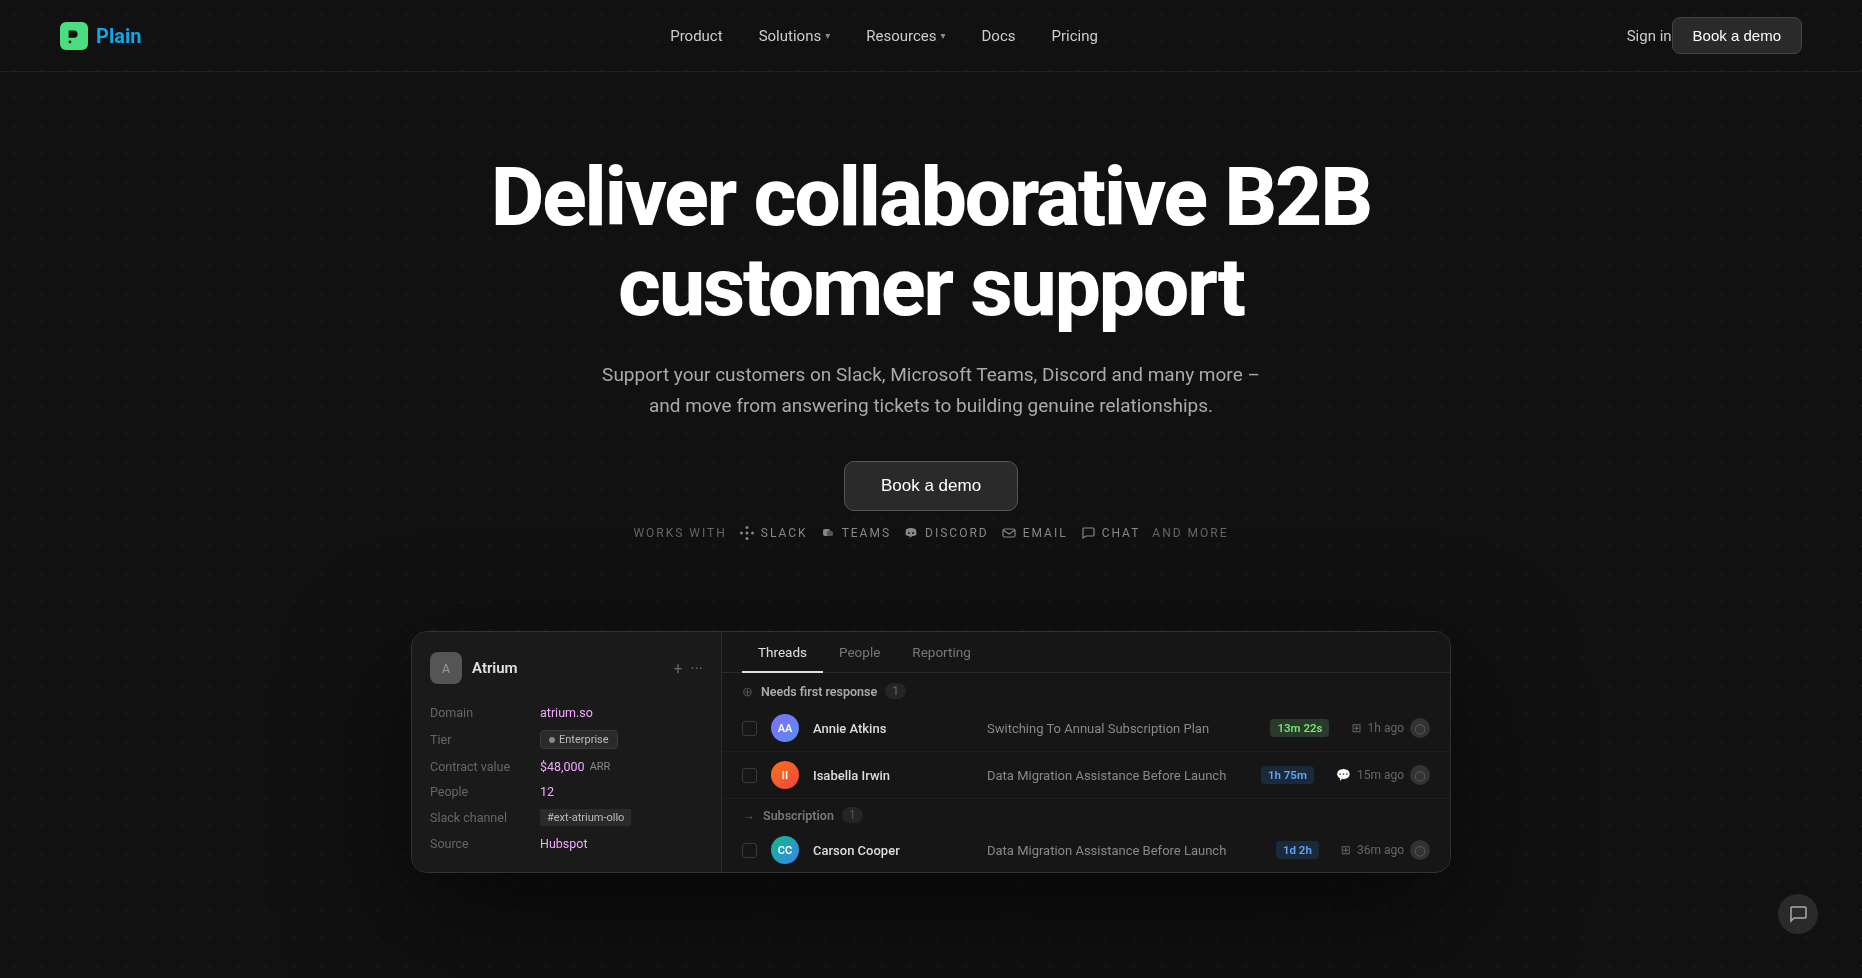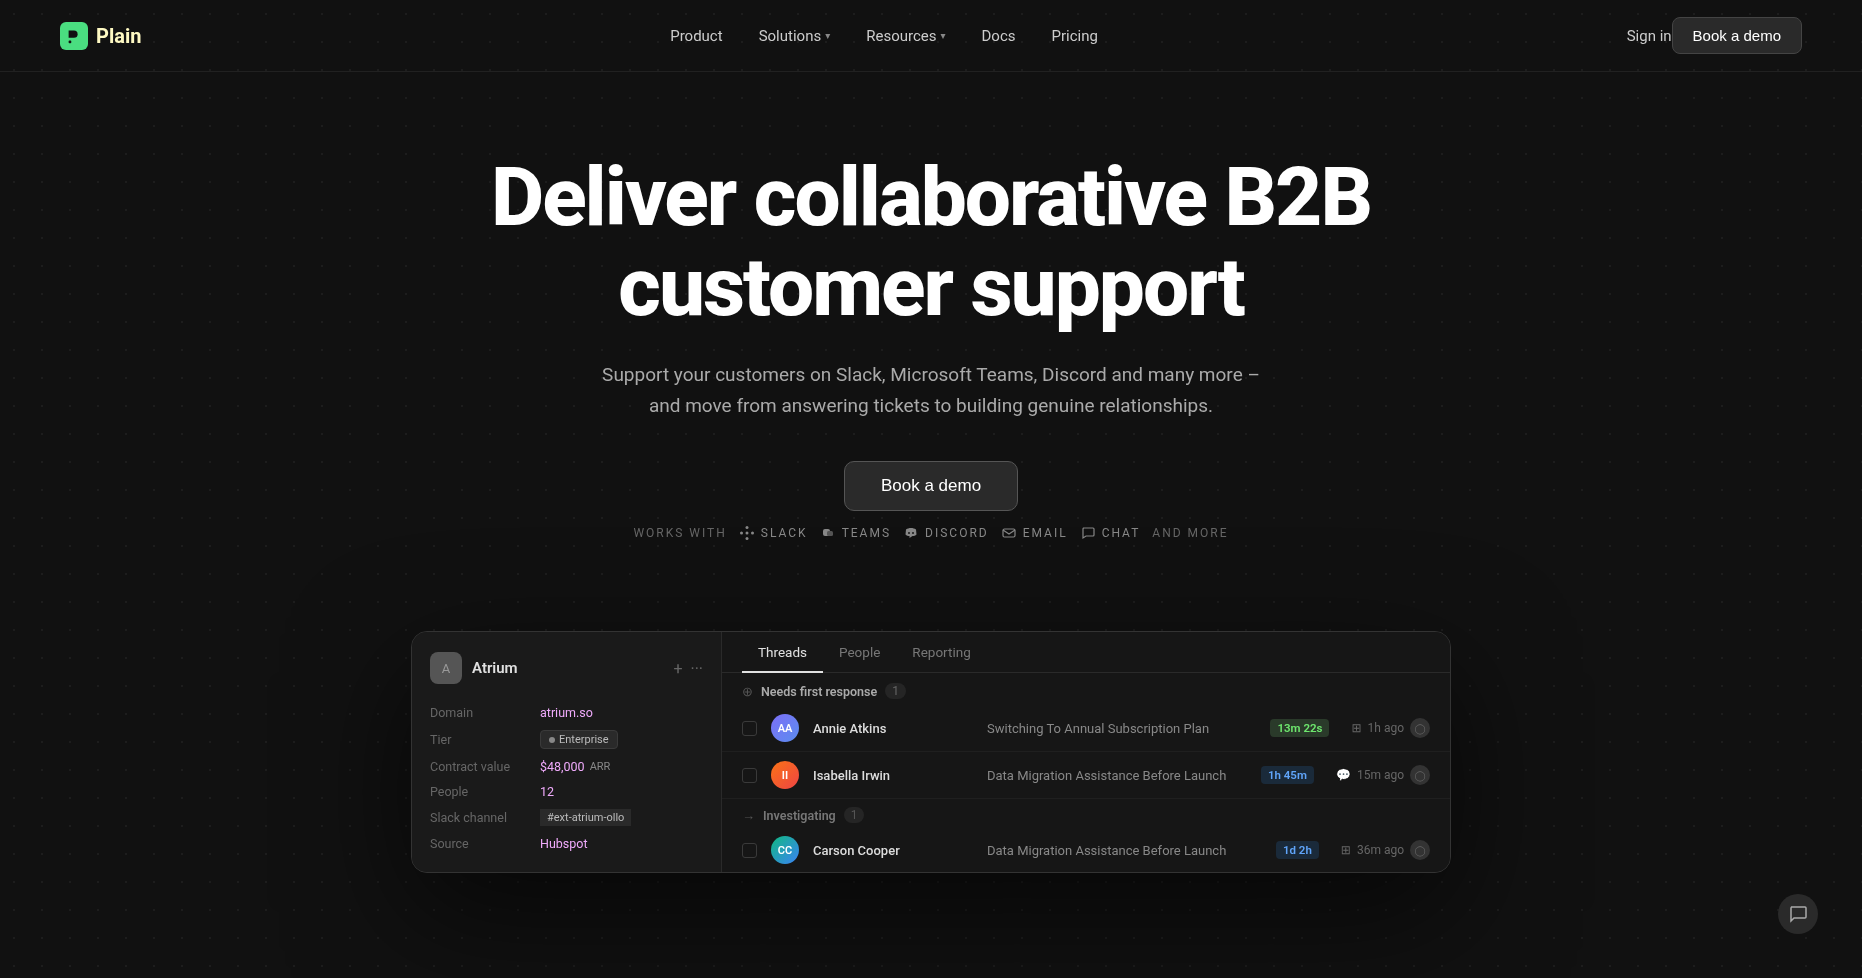--- a/index.html
+++ b/index.html
@@ -53,21 +53,21 @@
     }
 
     .nav-logo-icon svg {
       width: 18px;
       height: 18px;
     }
 
     .nav-logo-text {
       font-size: 20px;
       font-weight: 700;
-      color: #fef9c3;
+      color: #0ea5e9;
     }
 
     .nav-links {
       display: flex;
       align-items: center;
       gap: 36px;
     }
 
     .nav-link {
       font-size: 15px;
@@ -655,31 +655,31 @@
             <span>1h ago</span>
             <div class="thread-user-icon">◯</div>
           </div>
         </div>
 
         <div class="thread-row">
           <div class="thread-checkbox"></div>
           <div class="thread-avatar avatar-ii">II</div>
           <span class="thread-name">Isabella Irwin</span>
           <span class="thread-subject">Data Migration Assistance Before Launch</span>
-          <span class="thread-time-badge blue">1h 45m</span>
+          <span class="thread-time-badge blue">1h 75m</span>
           <div class="thread-meta">
             <span>💬</span>
             <span>15m ago</span>
             <div class="thread-user-icon">◯</div>
           </div>
         </div>
 
         <div class="investigating-row">
           <span class="investigating-icon">→</span>
-          <span class="investigating-label">Investigating</span>
+          <span class="investigating-label">Subscription</span>
           <span class="investigating-count">1</span>
         </div>
 
         <div class="thread-row">
           <div class="thread-checkbox"></div>
           <div class="thread-avatar avatar-cc">CC</div>
           <span class="thread-name">Carson Cooper</span>
           <span class="thread-subject">Data Migration Assistance Before Launch</span>
           <span class="thread-time-badge blue">1d 2h</span>
           <div class="thread-meta">

